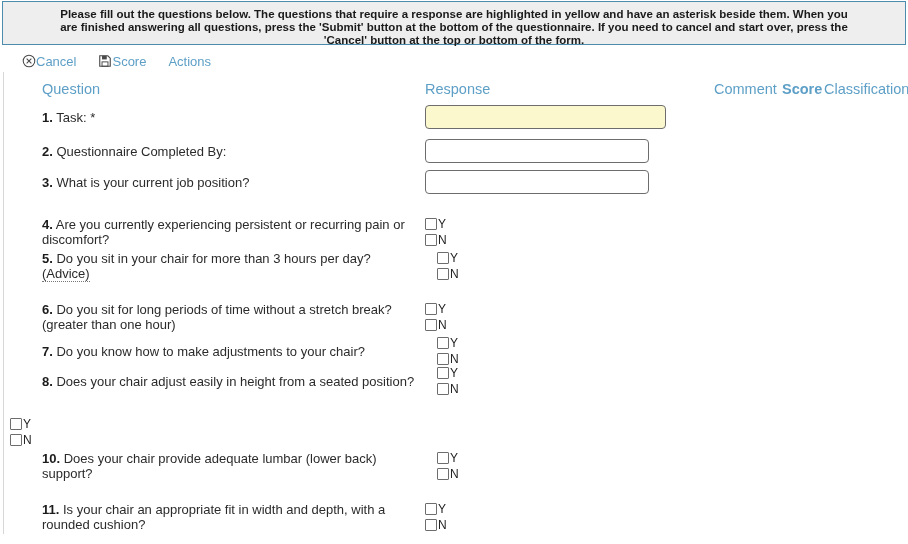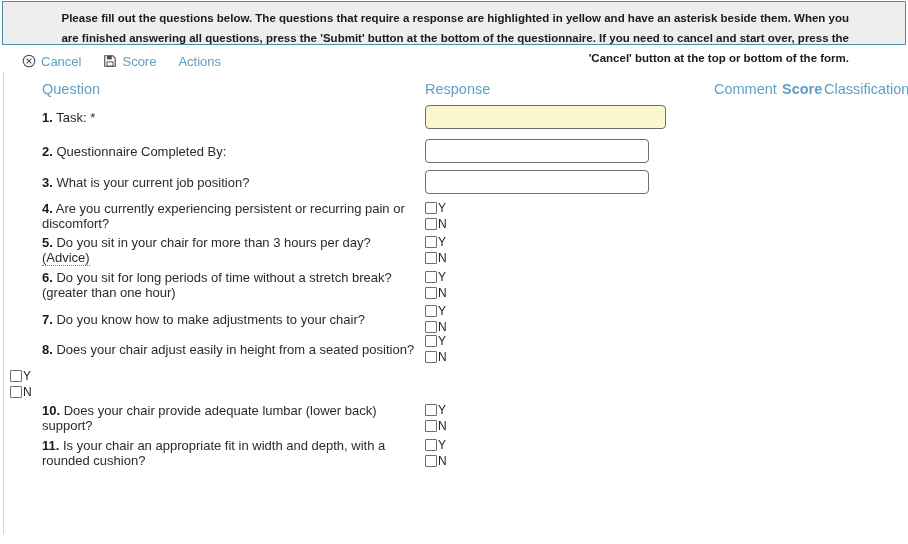--- a/index.html
+++ b/index.html
@@ -17,42 +17,41 @@
     position: relative;
   }
 
   
   .banner {
     box-sizing: border-box;
     margin: 1px 2px 0 2px;
     border: 1px solid #4d8cad;
     background: #eeeeee;
     padding: 6px 56px 7px 56px;
-    text-align: right;
+    text-align: center;
     font-size: 11.5px;
     font-weight: bold;
-    line-height: 20px;
+    line-height: 13px;
     color: #1a1a1a;
     height: 44px;
   }
 
   
   .toolbar {
     box-sizing: border-box;
     height: 27px;
     padding: 5px 0 0 22px;
     display: flex;
     align-items: center;
     gap: 0px;
     background: #ffffff;
   }
   .tool {
     display: inline-flex;
     align-items: center;
-    gap: 5px;
     margin-right: 22px;
     cursor: pointer;
     white-space: nowrap;
     text-align: right;
   }
   .tool .label {
     color: #5d9fc6;
     font-size: 13px;
   }
   .tool .label.plain { margin-left: 0; }
@@ -173,22 +172,22 @@
     font-size: 12px;
     color: #222;
     margin-left: 1px;
     line-height: 12px;
   }
 
   
   .row.r1  { height: 34px; }
   .row.r2  { height: 34px; }
   .row.r3  { height: 28px; }
-  .row.rq  { height: 30px; }
-  .row.rq2 { height: 39px; }
+  .row.rq  { height: 30px; gap: 12px; }
+  .row.rq2 { height: 39px; margin-top: 16px; }
 </style>
 </head>
 <body>
 
 <div class="banner">Please fill out the questions below. The questions that require a response are highlighted in yellow and have an asterisk beside them. When you are finished answering all questions, press the 'Submit' button at the bottom of the questionnaire. If you need to cancel and start over, press the 'Cancel' button at the top or bottom of the form.</div>
 
 <div class="toolbar">
 
   <span class="tool">
     <span class="ic">

